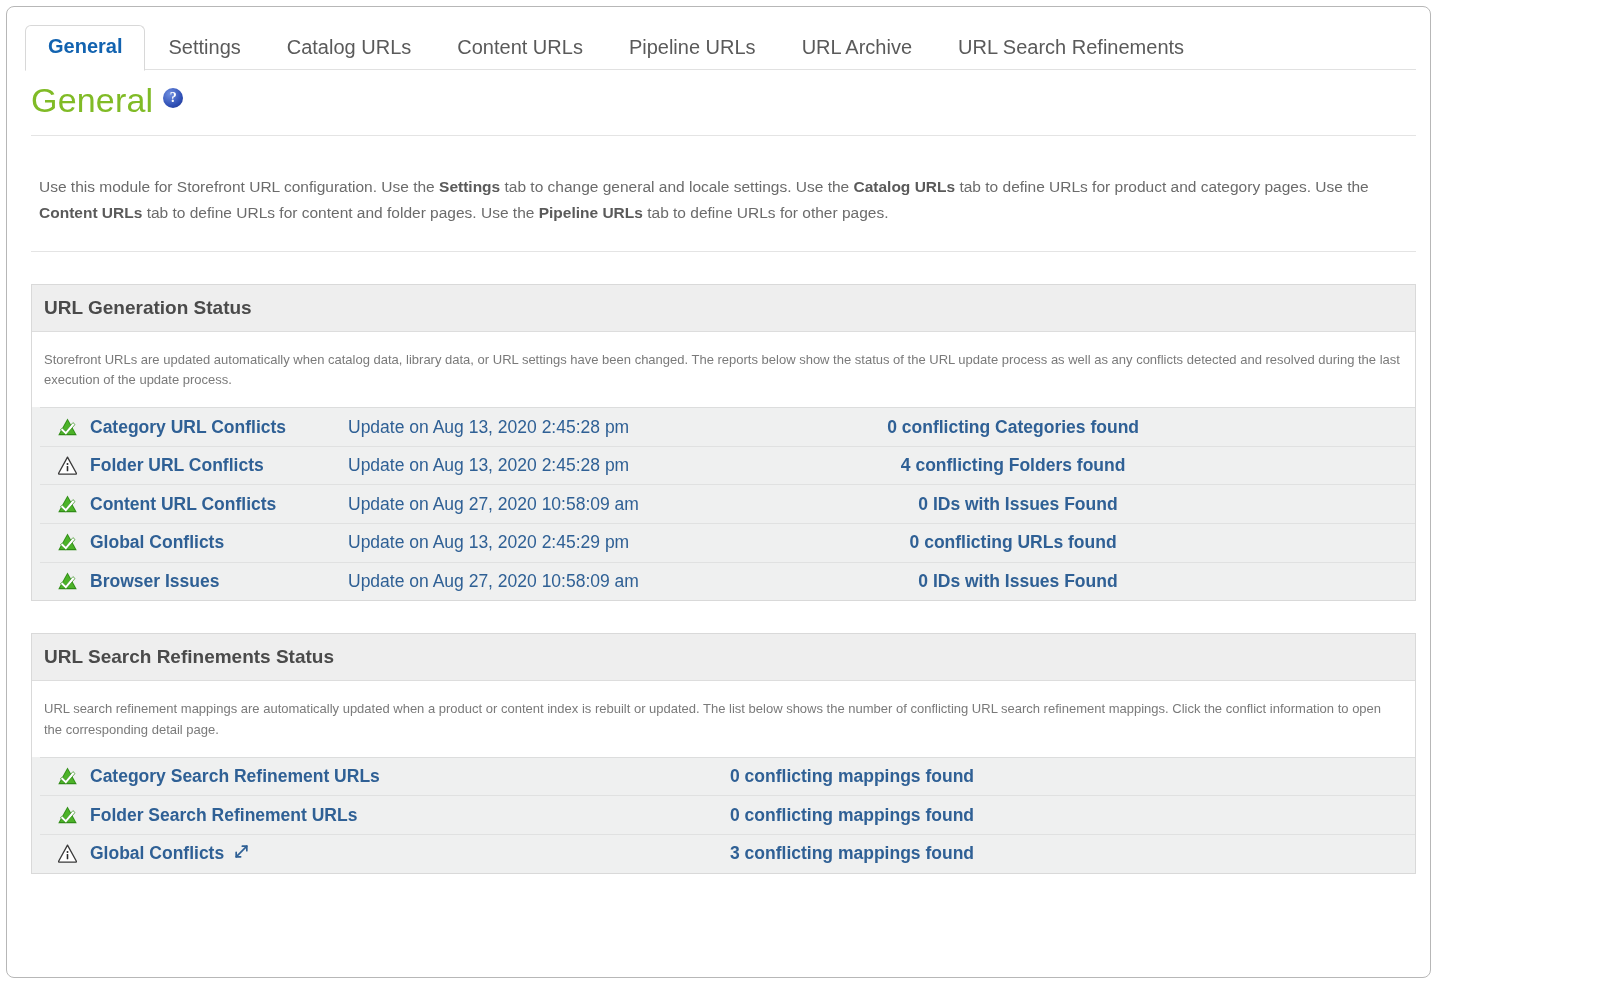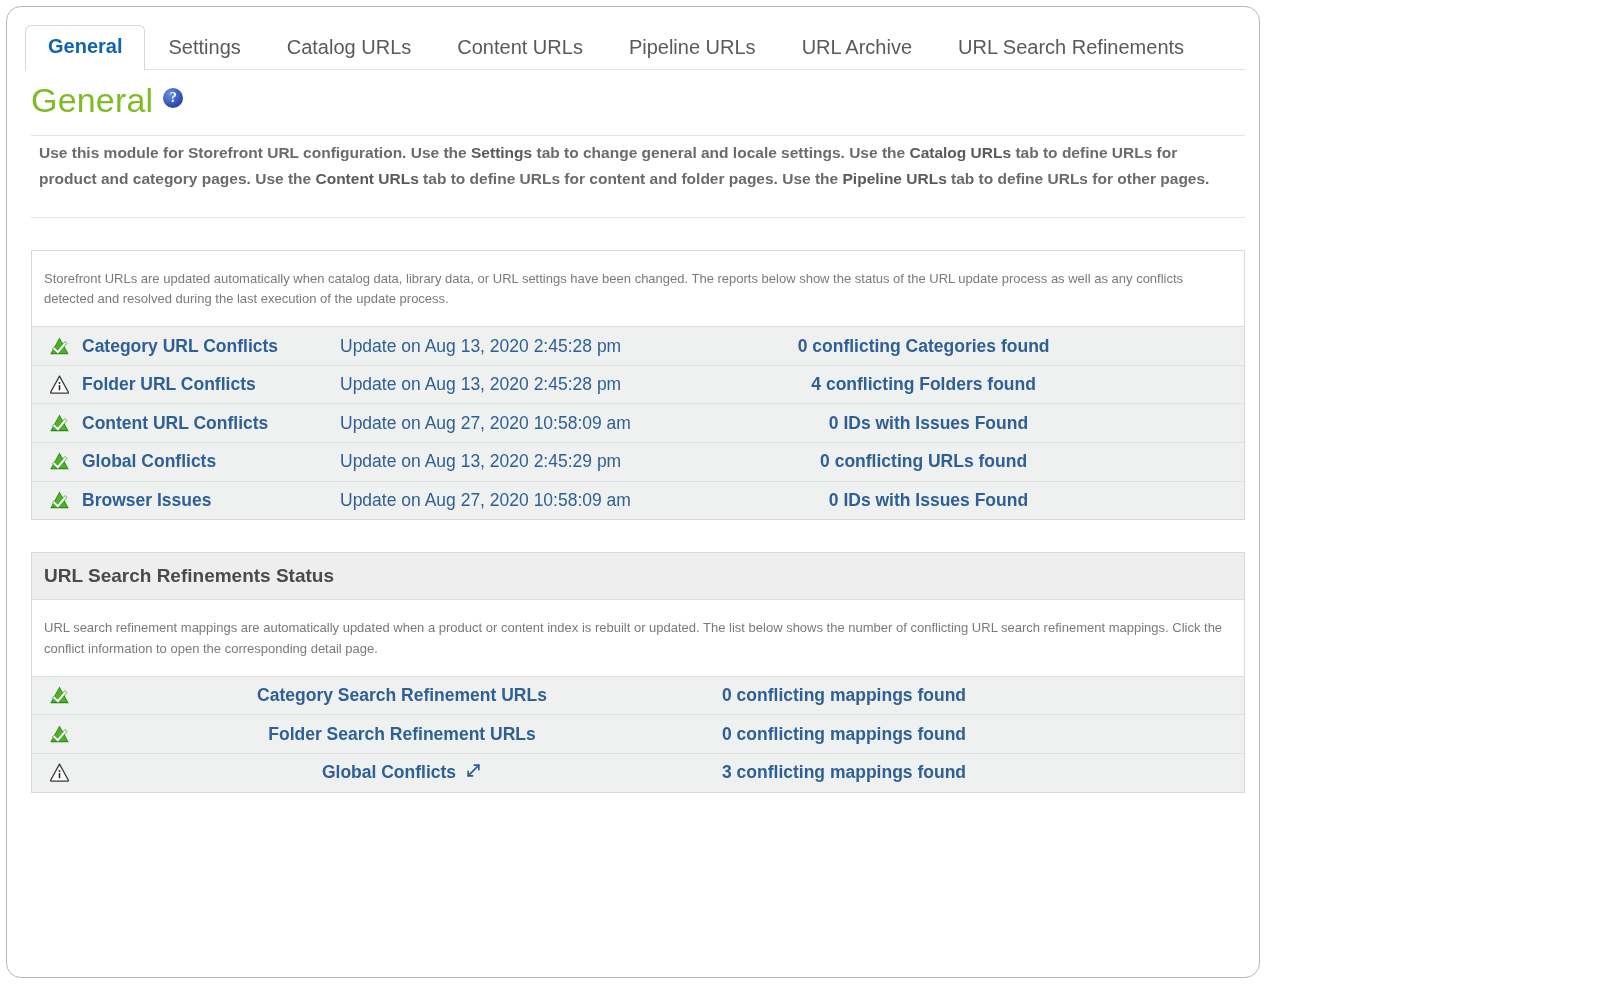--- a/index.html
+++ b/index.html
@@ -12,24 +12,24 @@
     height: 994px;
     font-family: "Liberation Sans", sans-serif;
     overflow: hidden;
   }
 
   
   #app-frame {
     position: absolute;
     left: 6px;
     top: 6px;
-    width: 1254px;
+    width: 1425px;
     height: 972px;
     border: 1px solid #b7b7b7;
-    border-radius: 15px;
+    border-radius: 8px;
     background: #ffffff;
     box-sizing: border-box;
     overflow: hidden;
   }
 
   
   #tab-bar {
     position: relative;
     height: 63px;
     padding-left: 18px;
@@ -101,25 +101,24 @@
   }
 
   .hr-light {
     height: 1px;
     background: #e4e4e4;
     margin: 16px 14px 0 24px;
   }
 
   
   #intro {
-    margin: 4px 26px 0 32px;
+    margin: 38px 26px 0 32px;
     font-size: 15.5px;
     color: #6b6b6b;
     line-height: 1.62;
-    font-weight: bold;
   }
   #intro b { color: #5a5a5a; }
 
   
   .panel {
     margin: 32px 14px 0 24px;
     border: 1px solid #d9d9d9;
     background: #ffffff;
     box-sizing: border-box;
   }
@@ -143,20 +142,21 @@
   .status-table { background: #eff0f0; }
   .status-row {
     display: flex;
     align-items: center;
     height: 38.6px;
     border-top: 1px solid #e0e1e1;
     background: #eff0f0;
     cursor: pointer;
     padding: 0 14px 0 12px;
     box-sizing: border-box;
+    margin-left: 8px;
   }
   .status-row:first-child { border-top: 1px solid #dcdddd; }
   .cell-icon {
     width: 38px;
     flex: none;
     display: flex;
     align-items: center;
     justify-content: flex-start;
     padding-left: 5px;
     box-sizing: border-box;
@@ -165,21 +165,21 @@
     width: 258px;
     flex: none;
     font-size: 17.5px;
     font-weight: bold;
     color: #2f6095;
     white-space: nowrap;
     display: flex;
     align-items: center;
     gap: 9px;
   }
-  .cell-name.wide { width: 640px; justify-content: center; }
+  .cell-name.wide { width: 640px; }
   .cell-date {
     flex: 1 1 auto;
     font-size: 17.5px;
     font-weight: normal;
     color: #2f6095;
     white-space: nowrap;
   }
   .cell-count {
     flex: 1 1 auto;
     text-align: left;
@@ -218,20 +218,21 @@
 
   <div class="hr-light"></div>
 
   <div id="intro">
     <span>Use this module for Storefront URL configuration. Use the </span><b>Settings</b><span> tab to change general and locale settings. Use the </span><b>Catalog URLs</b><span> tab to define URLs for product and category pages. Use the </span><b>Content URLs</b><span> tab to define URLs for content and folder pages. Use the </span><b>Pipeline URLs</b><span> tab to define URLs for other pages.</span>
   </div>
 
   <div class="hr-light" style="margin-top:26px"></div>
 
   <div class="panel">
+    <div class="panel-header">URL Generation Status</div>
     <div class="panel-desc">Storefront URLs are updated automatically when catalog data, library data, or URL settings have been changed. The reports below show the status of the URL update process as well as any conflicts detected and resolved during the last execution of the update process.</div>
     <div class="status-table" id="gen-rows">
         <div class="status-row">
           <div class="cell-icon">
             <svg class="icon-ok" viewBox="0 0 24 24" xmlns="http://www.w3.org/2000/svg">
               <path d="M12 1.6 L22.6 20.8 L1.4 20.8 Z" fill="#2f8b16"></path>
               <path d="M12 3.6 L20.6 19.4 L3.4 19.4 Z" fill="#4cb328"></path>
               <path d="M6.2 12.6 L9.9 16.4 L18.2 6.4 L20.6 8.6 L10.2 20.6 L3.8 14.6 Z" fill="#ffffff" stroke="#2f8b16" stroke-width="0.8"></path>
             </svg>
           </div>

